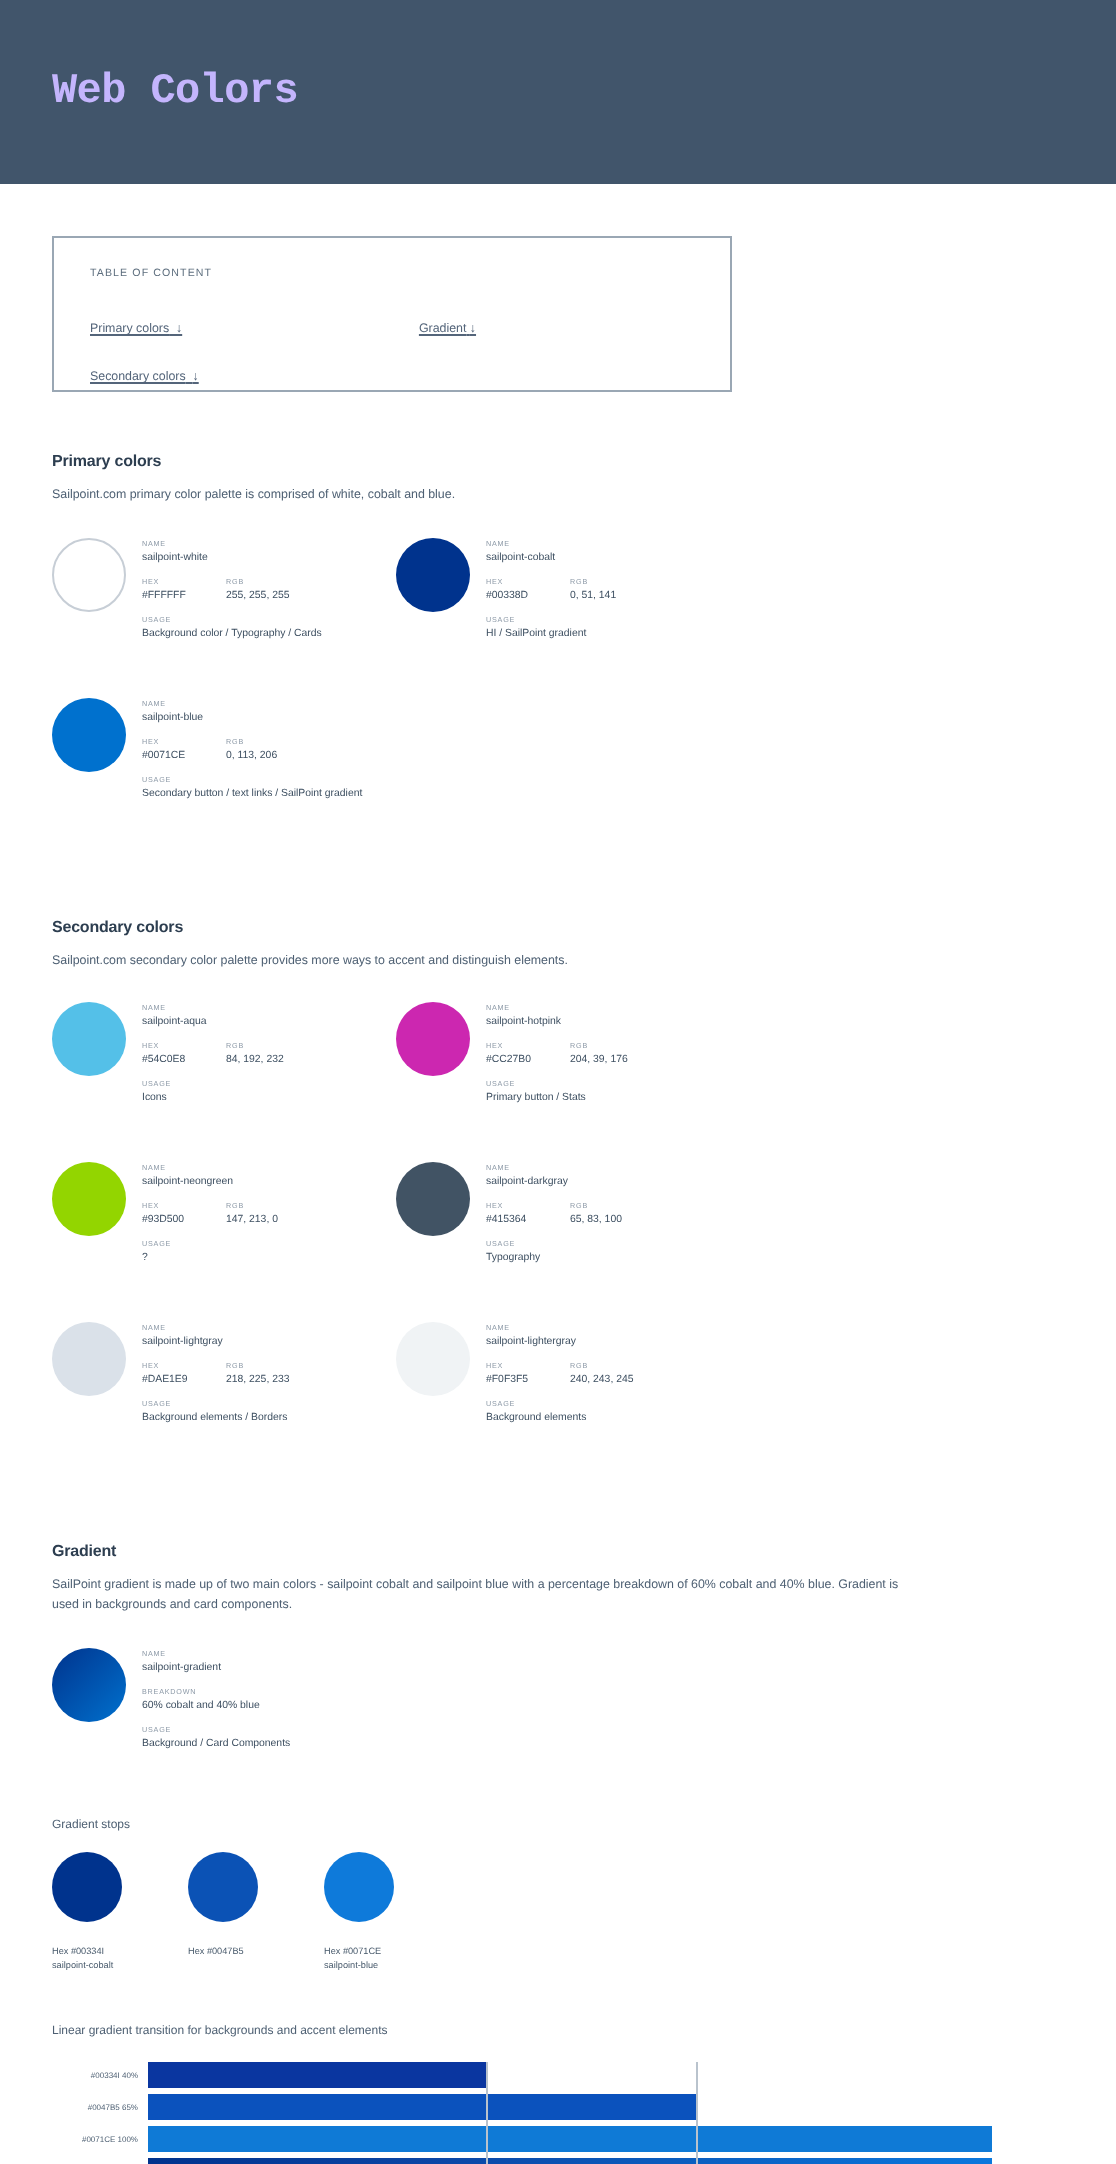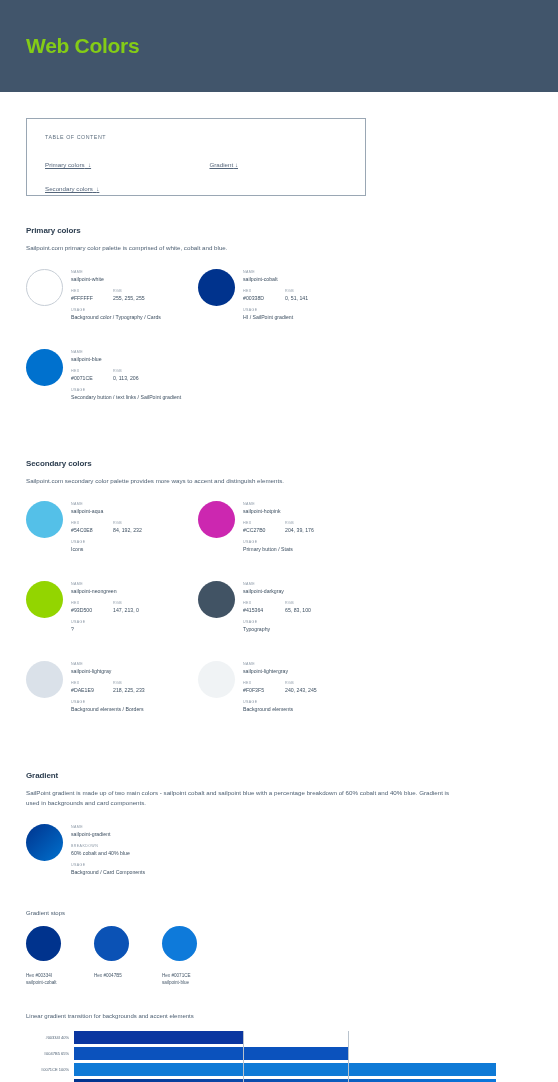--- a/index.html
+++ b/index.html
@@ -16,24 +16,25 @@
 
   
   .header {
     background: #41556b;
     height: 92px;
     padding: 0 0 0 26px;
     display: flex;
     align-items: center;
   }
   .header h1 {
-    color: #84cc16;
+    color: #c4b5fd;
     font-size: 21px;
     font-weight: bold;
     letter-spacing: -0.3px;
+    font-family: Liberation Mono, monospace;
   }
 
   
   .content { padding: 0 26px; }
 
   
   .toc {
     margin-top: 26px;
     border: 1px solid #9aa7b4;
     height: 78px;

